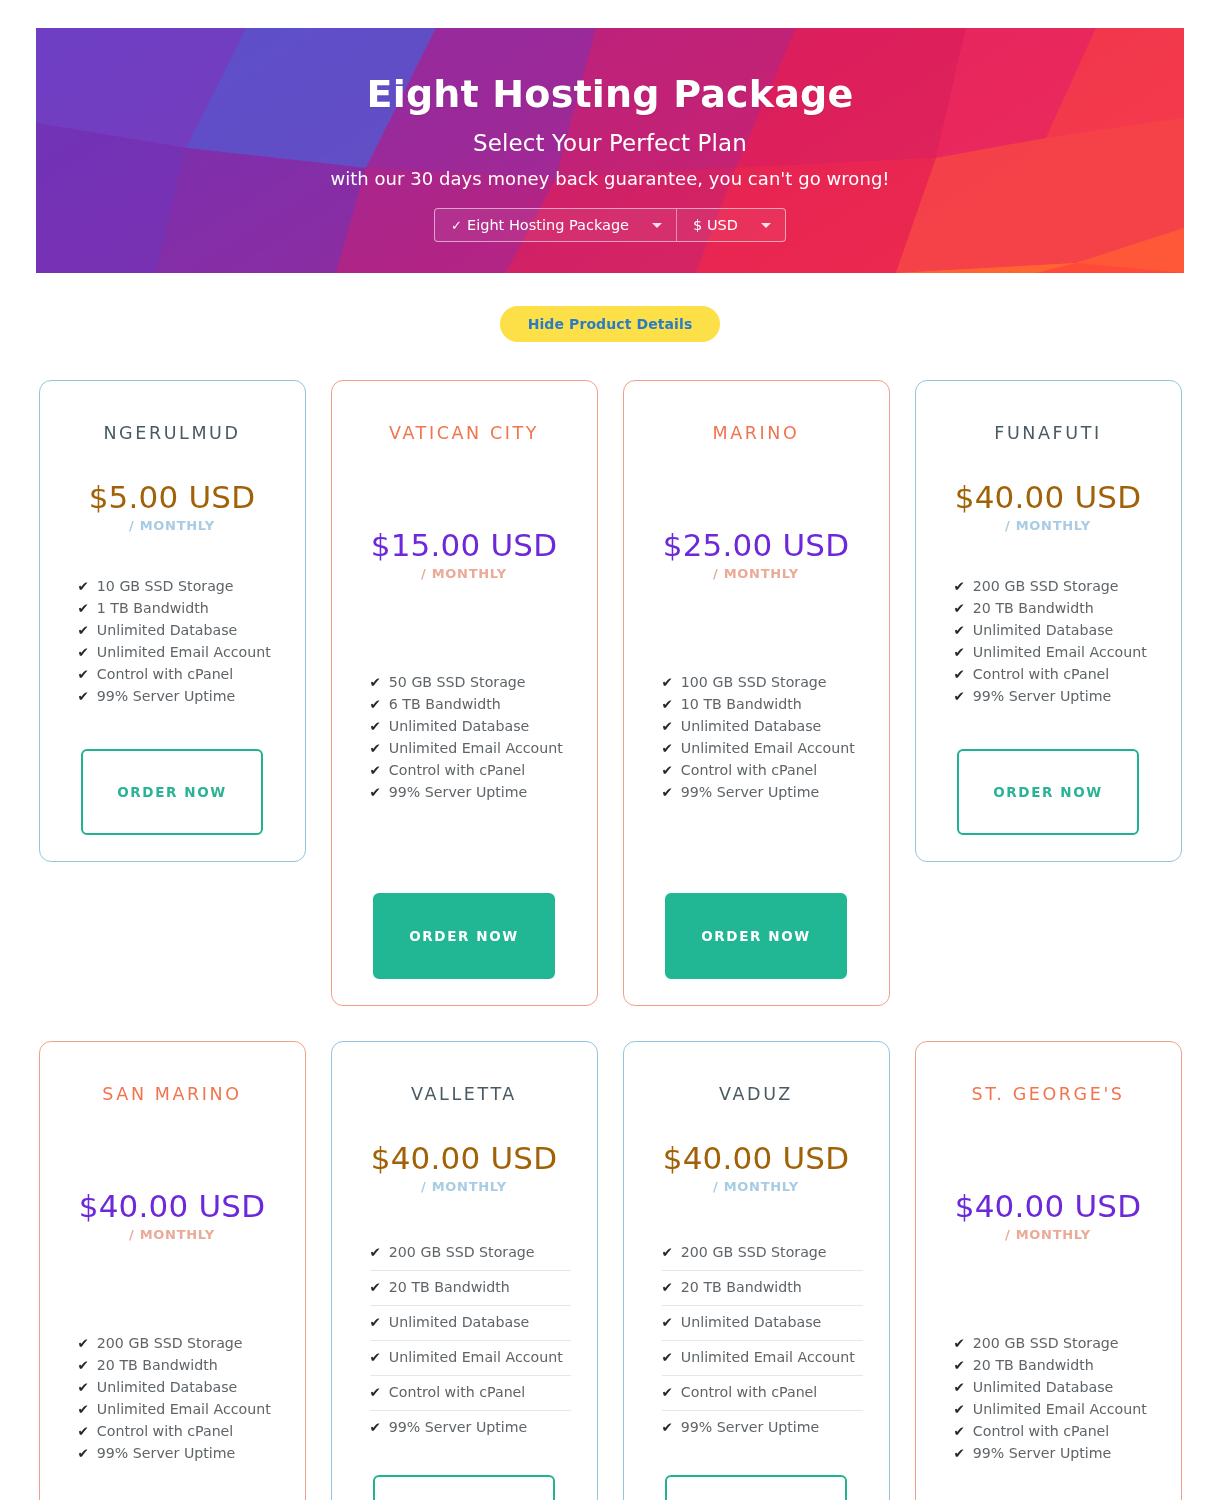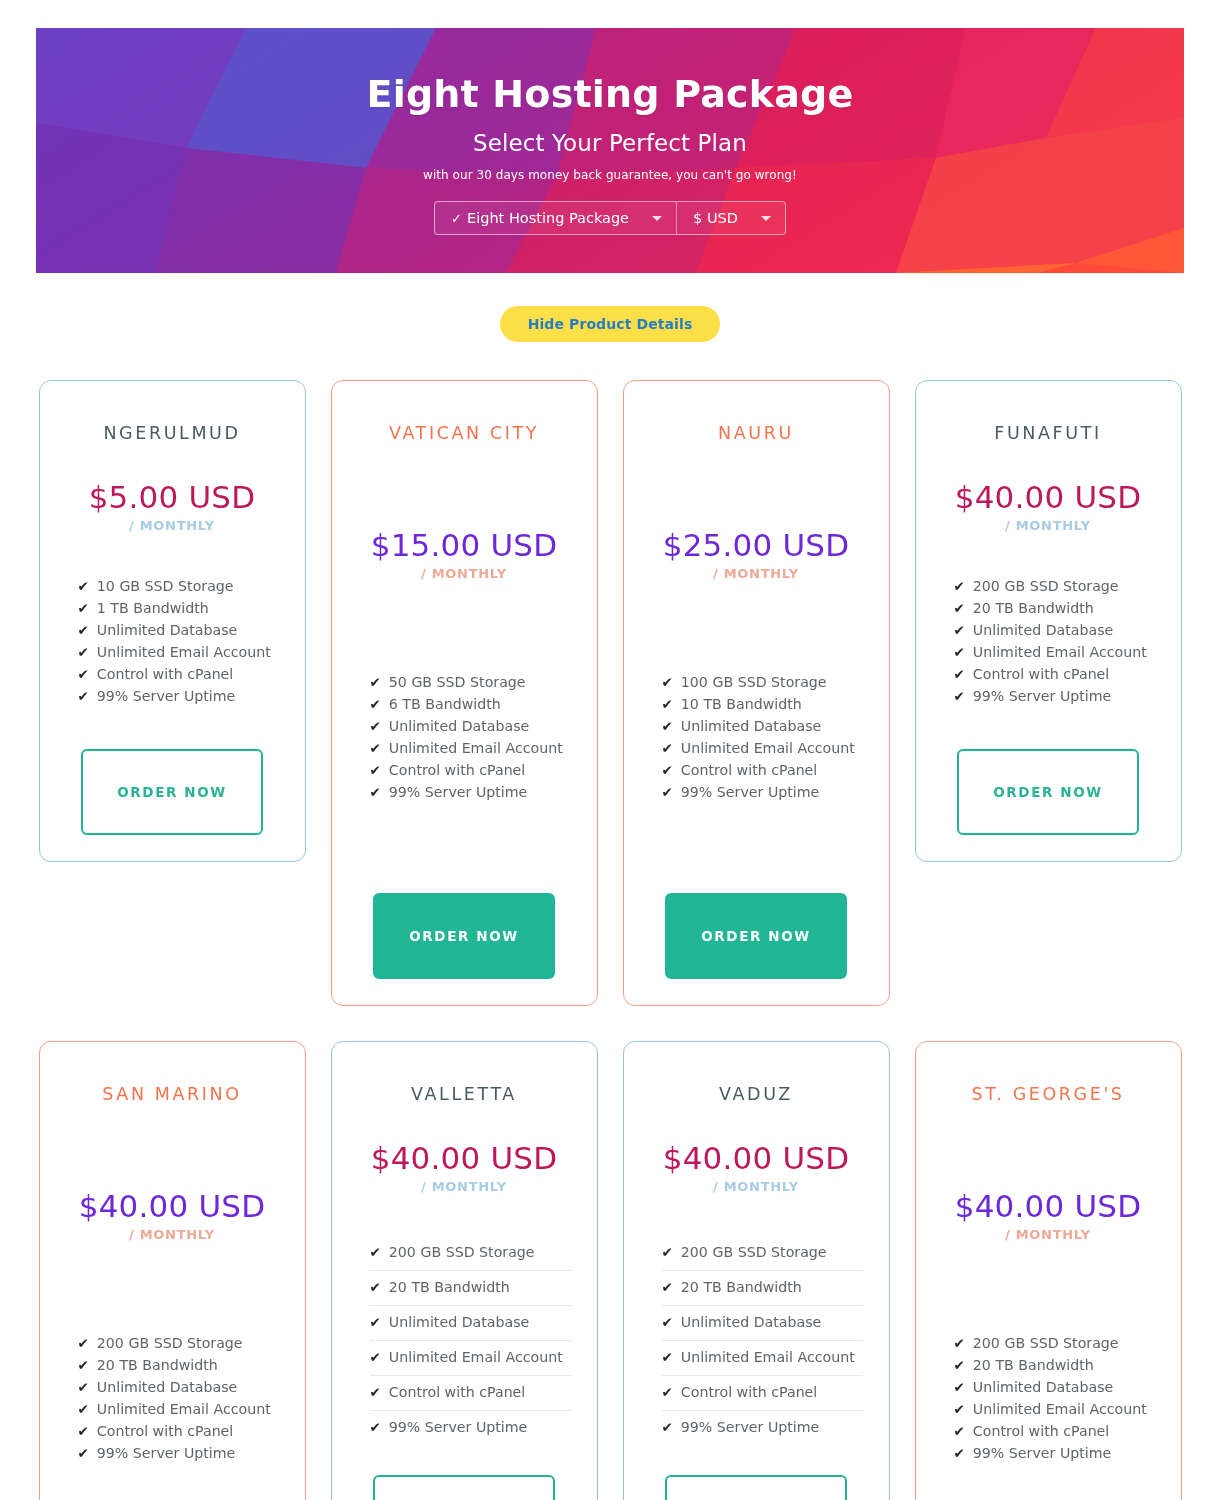--- a/index.html
+++ b/index.html
@@ -39,21 +39,21 @@
   }
   .hero-sub {
     color: #ffffff;
     font-size: 23px;
     font-weight: normal;
     margin-top: 14px;
     letter-spacing: 0.1px;
   }
   .hero-note {
     color: #ffffff;
-    font-size: 12px;
+    font-size: 18px;
     margin-top: 12px;
     letter-spacing: 0.05px;
   }
 
   .selector-row {
     margin-top: 19px;
     display: flex;
     align-items: stretch;
     border: 1px solid rgba(255,255,255,0.55);
     border-radius: 4px;
@@ -128,21 +128,21 @@
     color: #4A5A63;
     font-weight: normal;
     text-align: center;
   }
   .card.theme-coral .card-title { color: #F2744F; }
 
   .price-block { margin-top: 39px; text-align: center; }
   .price {
     font-size: 31px;
     font-weight: normal;
-    color: #be185d;
+    color: #a16207;
     letter-spacing: 0.2px;
     line-height: 1;
   }
   .card.theme-coral .price { color: #6d28d9; }
   .period {
     font-size: 13px;
     font-weight: bold;
     letter-spacing: 0.7px;
     color: #A8CCE3;
     margin-top: 5px;
@@ -322,21 +322,21 @@
             <span>99% Server Uptime</span>
           </li>
         </ul>
         <div class="order-wrap">
           <button class="order-btn filled">ORDER NOW</button>
         </div>
       </div>
     </div>
     <div class="grid-cell">
       <div class="card theme-coral">
-        <div class="card-title">NAURU</div>
+        <div class="card-title">MARINO</div>
         <div class="price-block">
           <div class="price">$25.00 USD</div>
           <div class="period">/ MONTHLY</div>
         </div>
         <ul class="features">
           <li>
             <span class="tick">✔</span>
             <span>100 GB SSD Storage</span>
           </li>
           <li>

